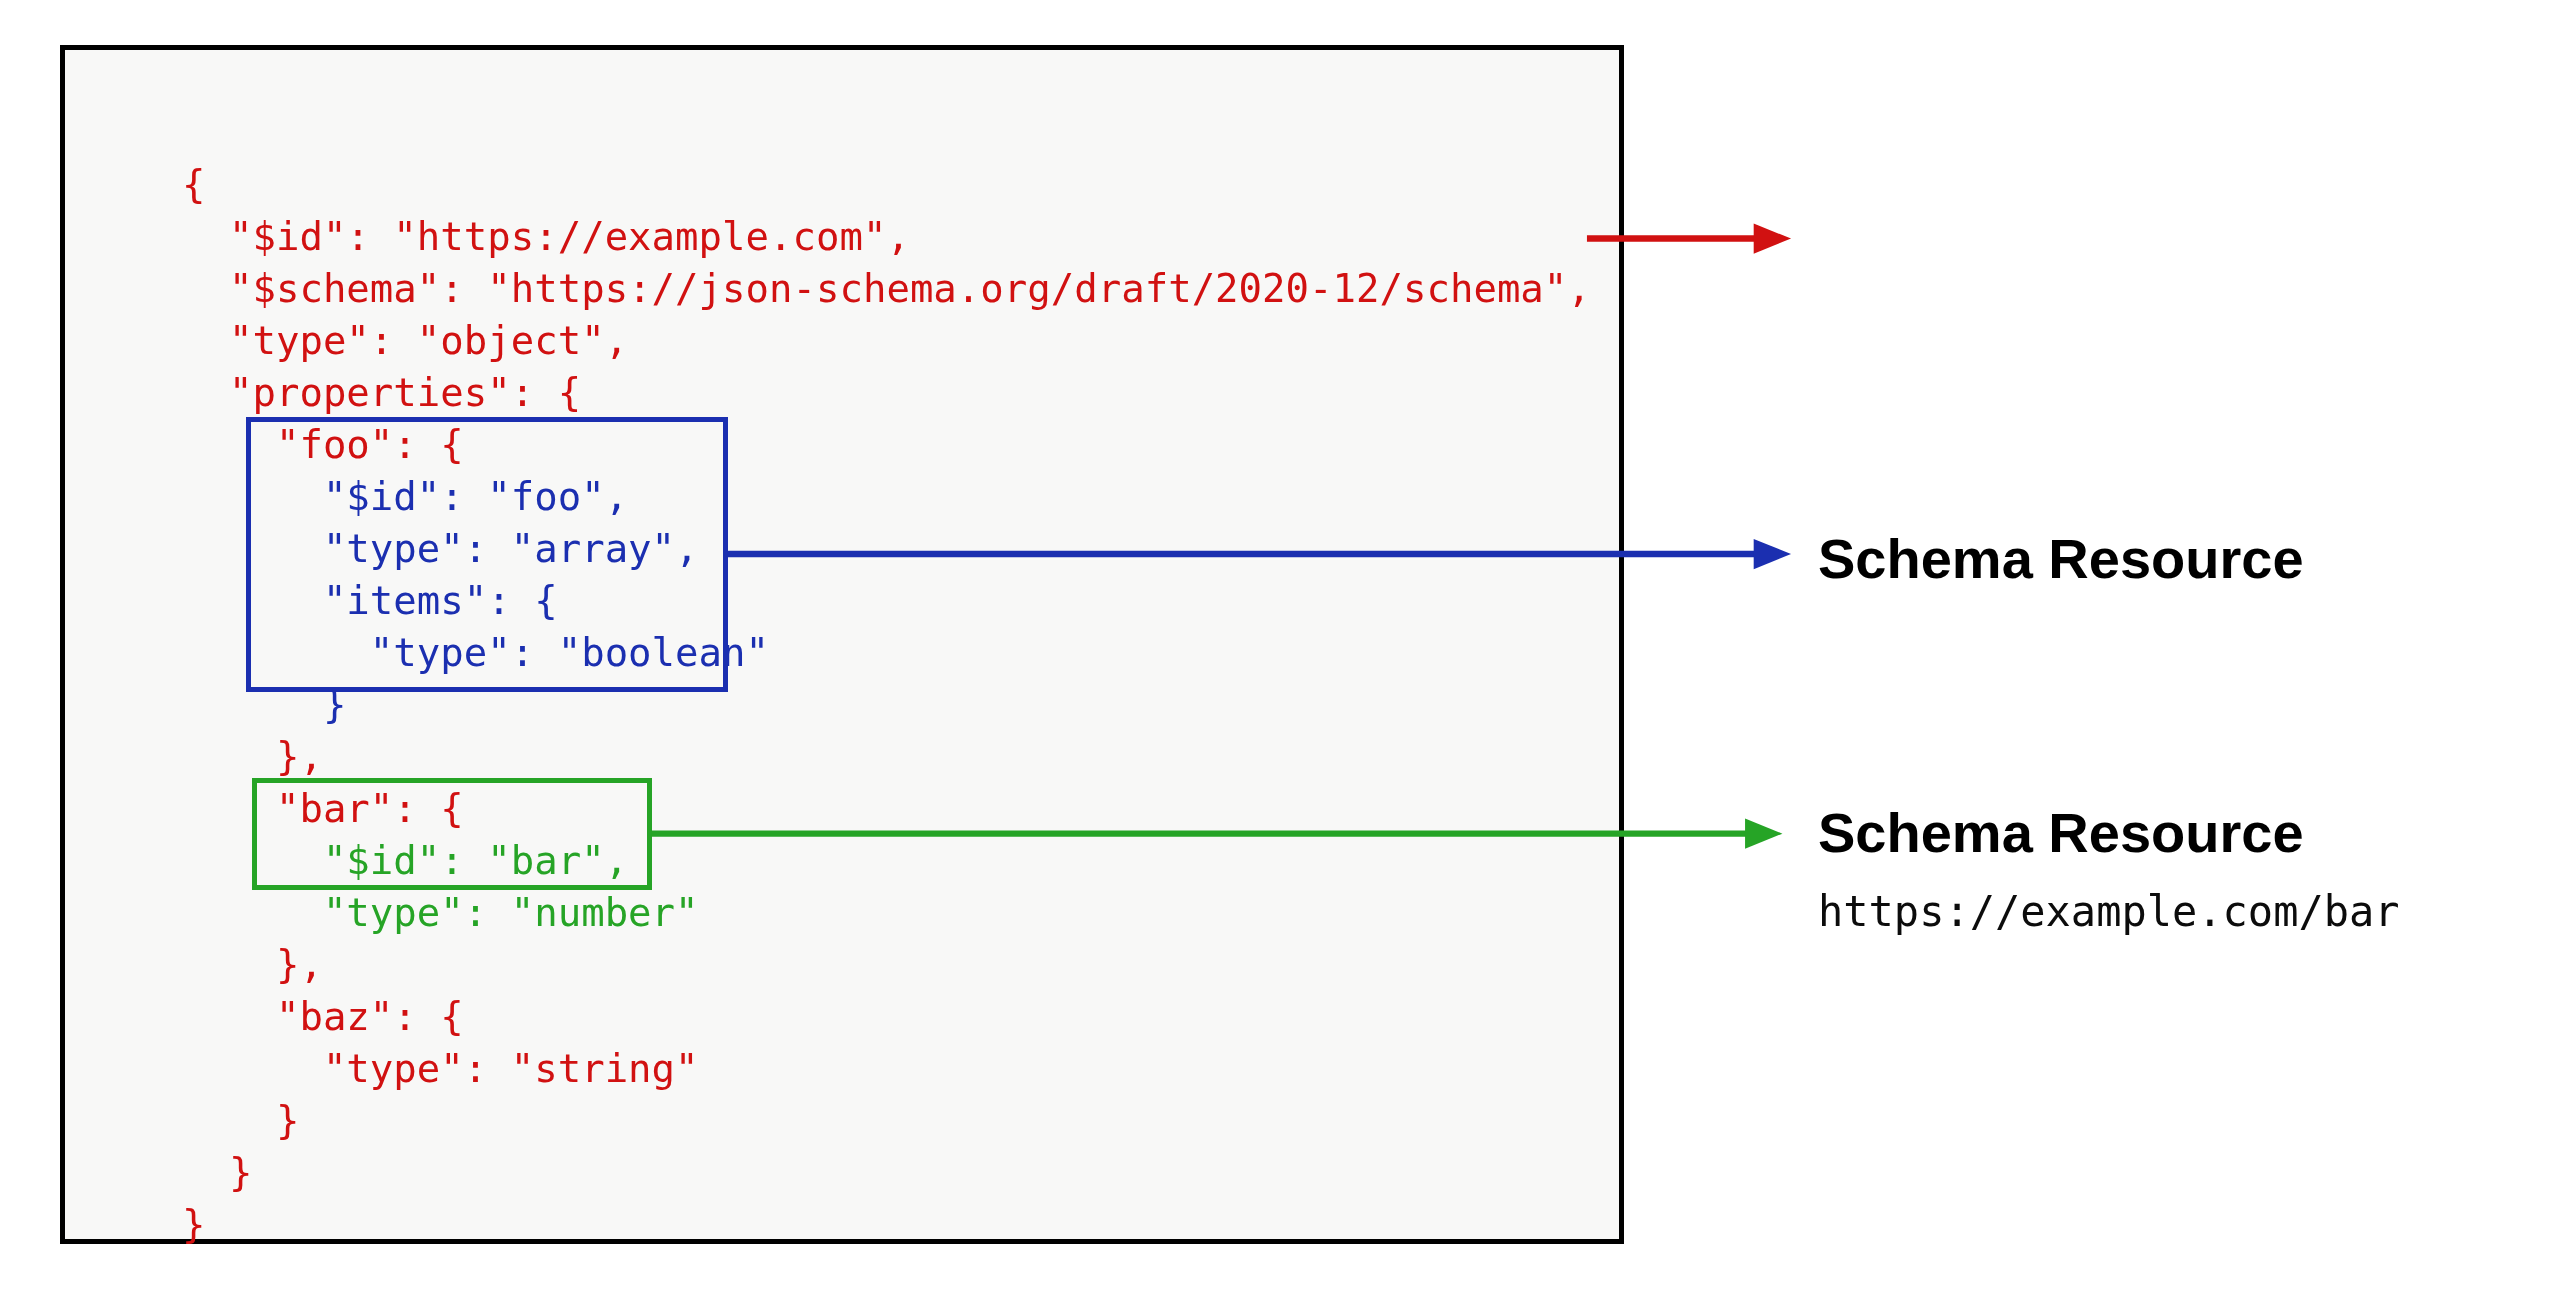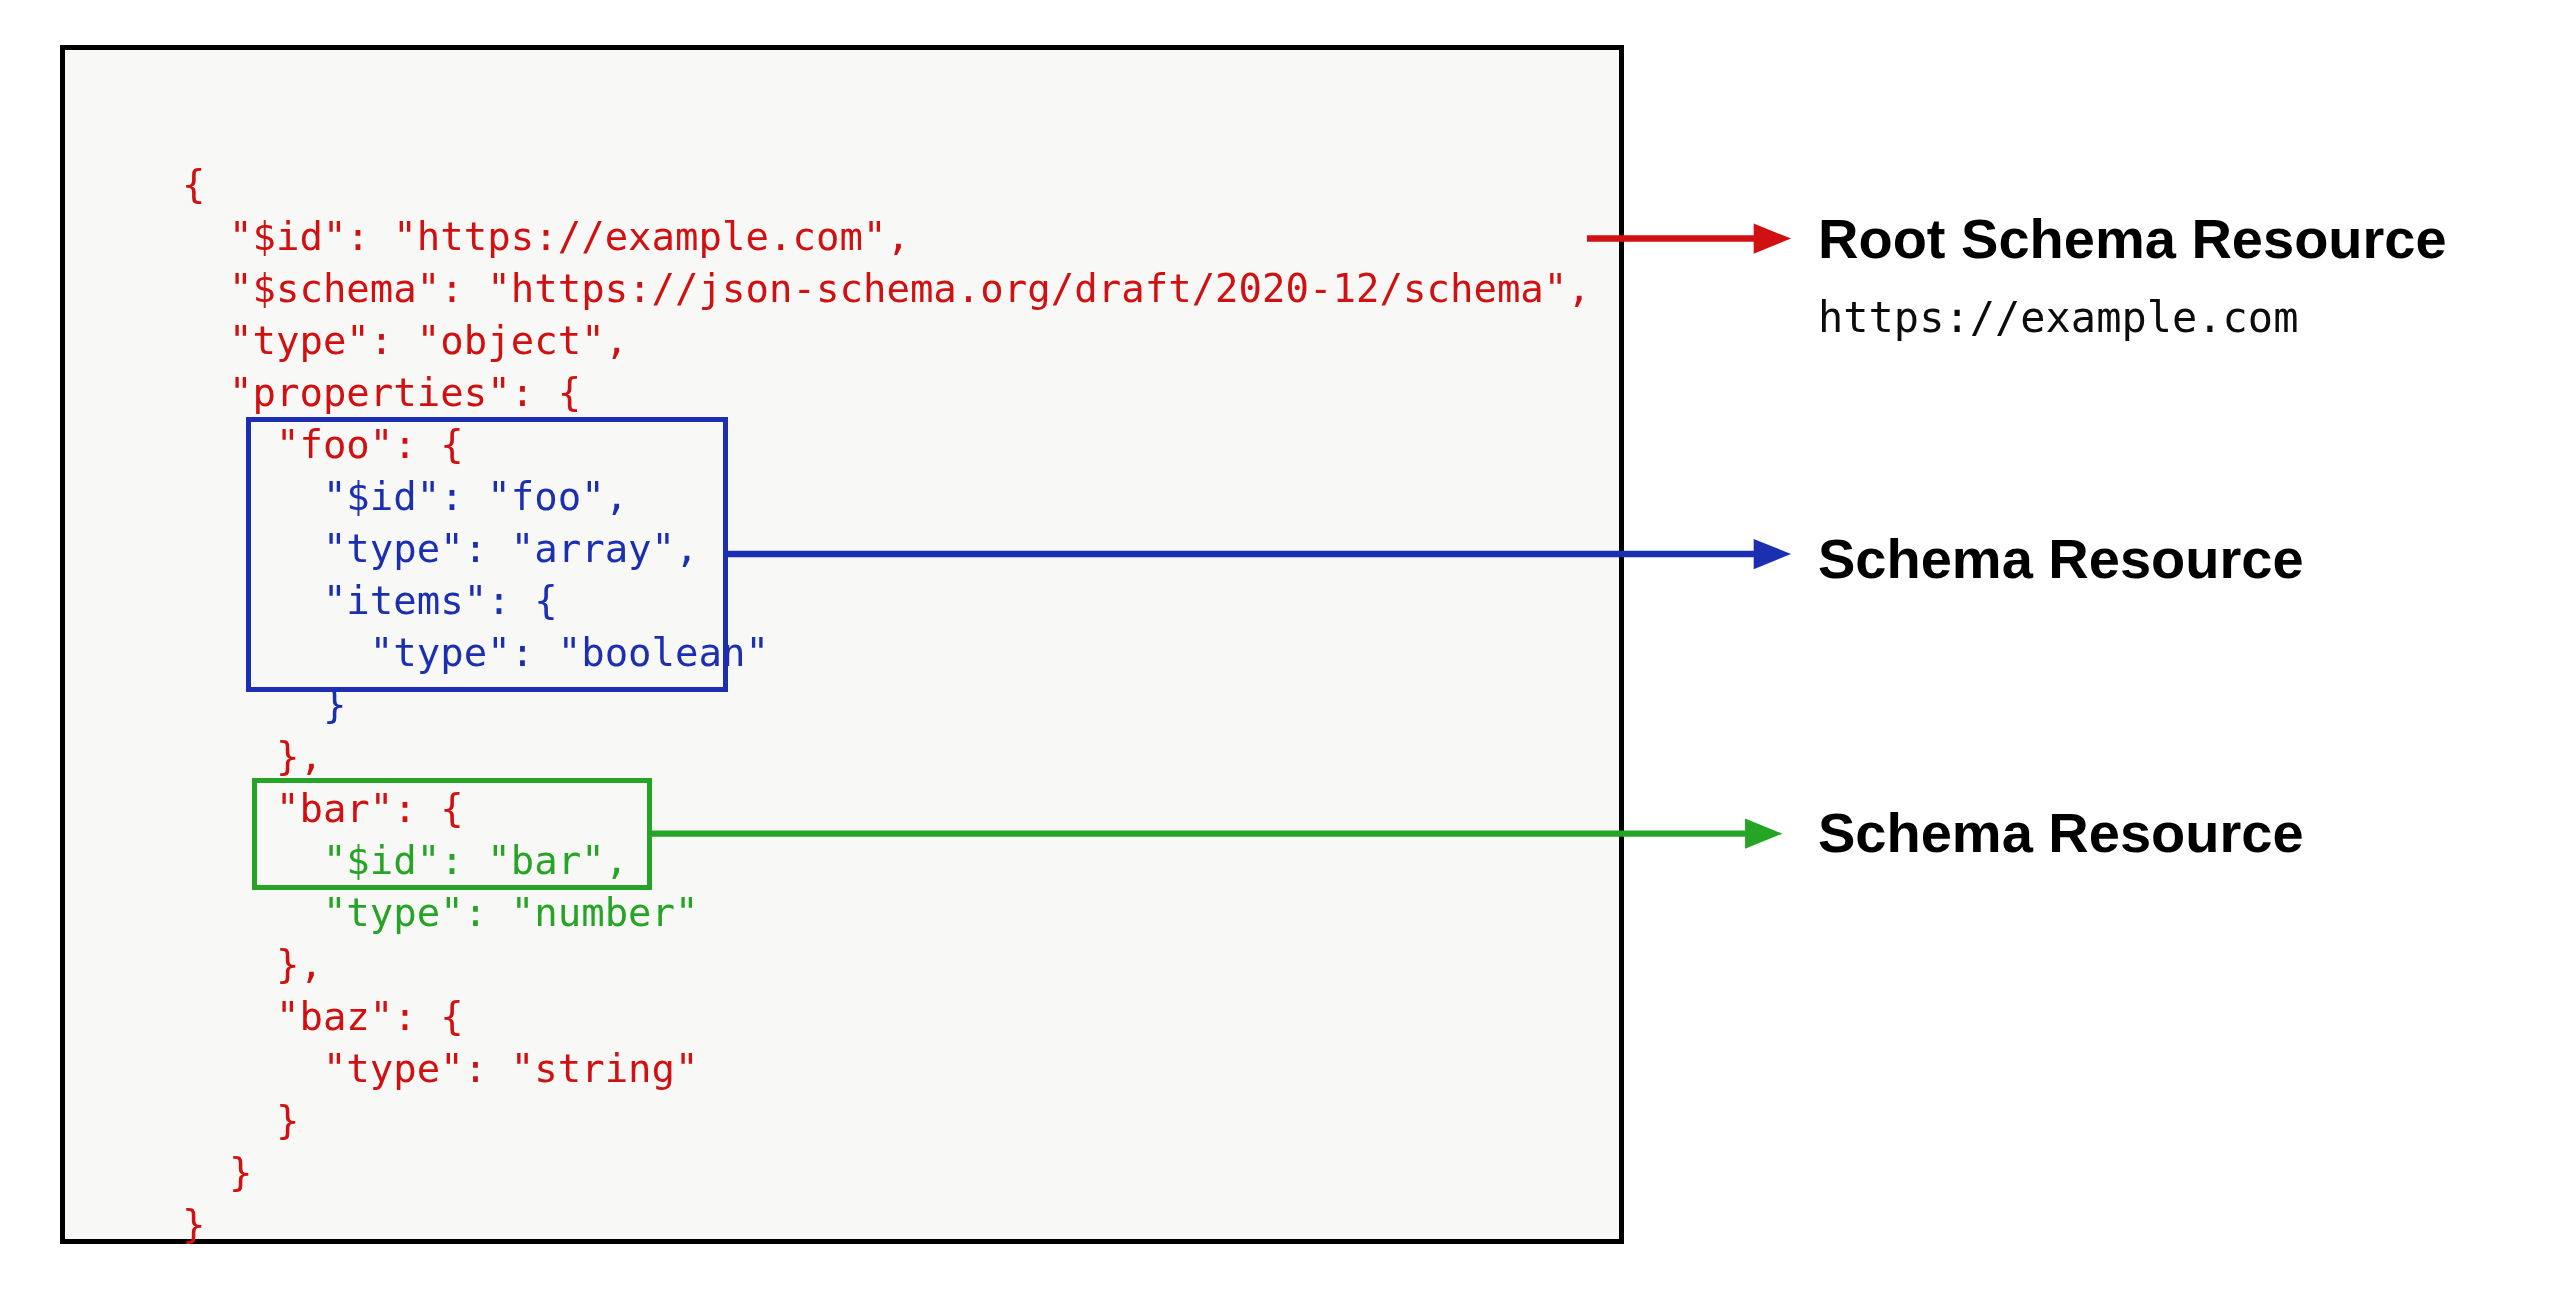--- a/index.html
+++ b/index.html
@@ -86,25 +86,22 @@
     <g>
       <line x1="1012" y1="771" x2="2444" y2="771" stroke-width="9" stroke="#1b2fb0"></line>
       <polygon points="2492,771 2440,750 2440,792" fill="#1b2fb0"></polygon>
     </g>
     <g>
       <line x1="906" y1="1160" x2="2432" y2="1160" stroke-width="9" stroke="#26a426"></line>
       <polygon points="2480,1160 2428,1139 2428,1181" fill="#26a426"></polygon>
     </g>
   </svg>
 
-  <div class="callout c1">
-    <div class="callout-title">Root Schema Resource</div>
-    <div class="callout-url">https://example.com</div>
-  </div>
   <div class="callout c2">
     <div class="callout-title">Schema Resource</div>
   </div>
   <div class="callout c3">
     <div class="callout-title">Schema Resource</div>
+    <div class="callout-url">https://example.com/bar</div>
   </div>
 
 </div>
 
 
 </body></html>

